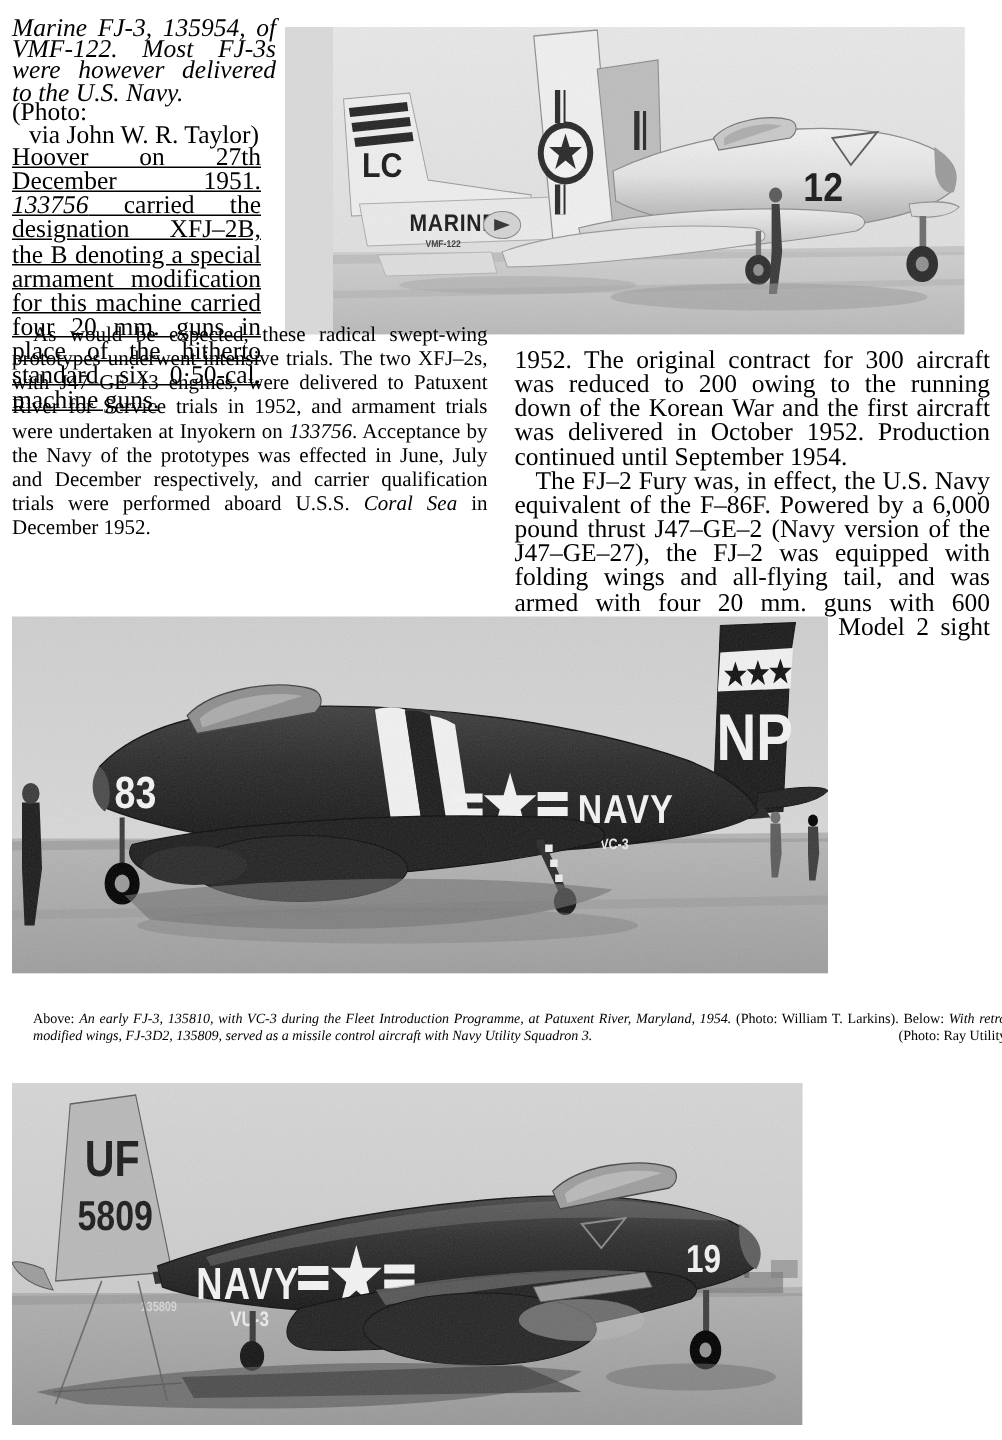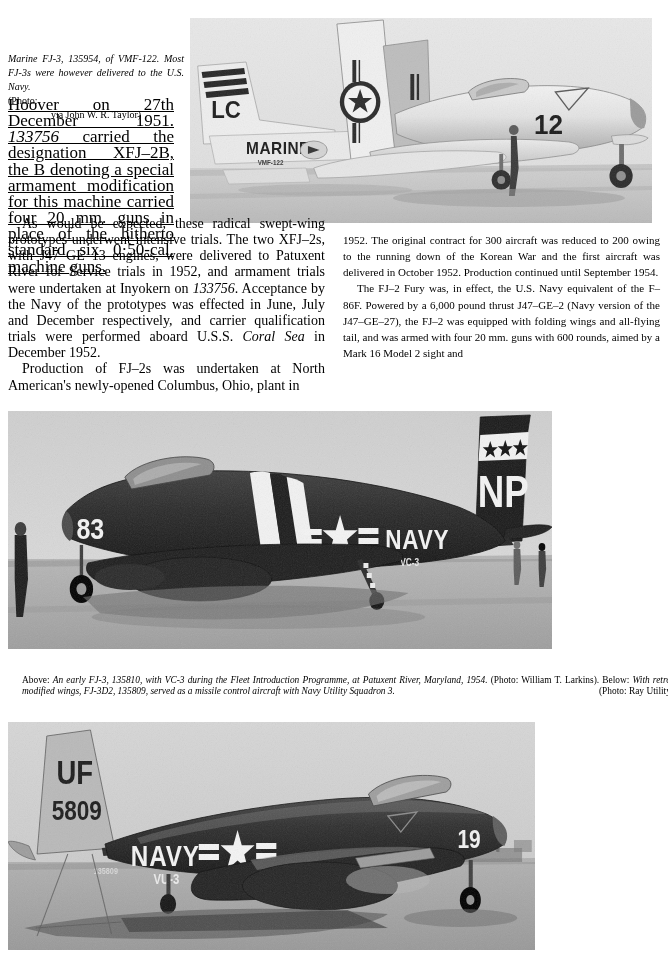--- a/index.html
+++ b/index.html
@@ -17,26 +17,25 @@
     font-family: "Liberation Serif", "DejaVu Serif", serif;
     color: #000000;
   }
 
   
   .caption-top {
     position: absolute;
     left: 8px;
     top: 12px;
     width: 176px;
-    font-size: 10px;
+    font-size: 17px;
     line-height: 14.2px;
     font-style: italic;
     text-align: justify;
     text-justify: inter-word;
-    margin-top: 40px;
   }
   .caption-top .credit {
     font-style: normal;
     display: block;
     text-align: left;
     margin-top: -0.5px;
   }
   .caption-top .credit-line2 {
     font-style: normal;
     display: block;
@@ -64,21 +63,21 @@
     line-height: 16.15px;
     text-align: justify;
     text-justify: inter-word;
   }
 
   .col-right {
     position: absolute;
     left: 343px;
     top: 232px;
     width: 317px;
-    font-size: 11px;
+    font-size: 17px;
     line-height: 16.15px;
     text-align: justify;
     text-justify: inter-word;
   }
 
   .para { margin: 0; }
   .para.indent { text-indent: 14px; }
   .it { font-style: italic; }
 
   .caption-mid {
@@ -108,21 +107,21 @@
 <body>
 
 <div class="page">
 
   <div class="caption-top">
     <span>Marine FJ-3, 135954, of VMF-122. Most FJ-3s were however delivered to the U.S. Navy.</span>
     <span class="credit">(Photo:</span>
     <span class="credit-line2">via John W. R. Taylor)</span>
   </div>
 
-  <div class="photo" id="photo-top" style="left:190px; top:18px; width:462px; height:205px;">
+  <div class="photo" id="photo-top" style="left:190px; top:18px; width:421px; height:205px;padding-left:32px;">
     <svg viewBox="0 0 478 205" preserveAspectRatio="none">
       <defs>
         <linearGradient id="skyT" x1="0" y1="0" x2="0" y2="1">
           <stop offset="0" stop-color="#e8e8e6"></stop>
           <stop offset="1" stop-color="#dcdcda"></stop>
         </linearGradient>
         <linearGradient id="grndT" x1="0" y1="0" x2="0" y2="1">
           <stop offset="0" stop-color="#cfcfcc"></stop>
           <stop offset="1" stop-color="#b9b9b5"></stop>
         </linearGradient>
@@ -207,21 +206,20 @@
       <rect x="0" y="0" width="478" height="205" filter="url(#grainT)" opacity="0.75"></rect>
     </svg>
   </div>
 
   <div class="col-left-narrow">
     <p class="para">Hoover on 27th December 1951. <span class="it">133756</span> carried the designation XFJ–2B, the B denoting a special armament modification for this machine carried four 20 mm. guns in place of the hitherto standard six 0·50-cal. machine guns.</p>
   </div>
 
   <div class="col-left-wide">
     <p class="para indent">As would be expected, these radical swept-wing prototypes underwent intensive trials. The two XFJ–2s, with J47–GE–13 engines, were delivered to Patuxent River for Service trials in 1952, and armament trials were undertaken at Inyokern on <span class="it">133756</span>. Acceptance by the Navy of the prototypes was effected in June, July and December respectively, and carrier qualification trials were performed aboard U.S.S. <span class="it">Coral Sea</span> in December 1952.</p>
-    <p class="para indent">Production of FJ–2s was undertaken at North American's newly-opened Columbus, Ohio, plant in</p>
   </div>
 
   <div class="col-right">
     <p class="para">1952. The original contract for 300 aircraft was reduced to 200 owing to the running down of the Korean War and the first aircraft was delivered in October 1952. Production continued until September 1954.</p>
     <p class="para indent">The FJ–2 Fury was, in effect, the U.S. Navy equivalent of the F–86F. Powered by a 6,000 pound thrust J47–GE–2 (Navy version of the J47–GE–27), the FJ–2 was equipped with folding wings and all-flying tail, and was armed with four 20 mm. guns with 600 rounds, aimed by a Mark 16 Model 2 sight and</p>
   </div>
 
   <div class="photo" id="photo-middle" style="left:8px; top:411px; width:544px; height:238px;">
     <svg viewBox="0 0 652 238" preserveAspectRatio="none">
       <defs>

